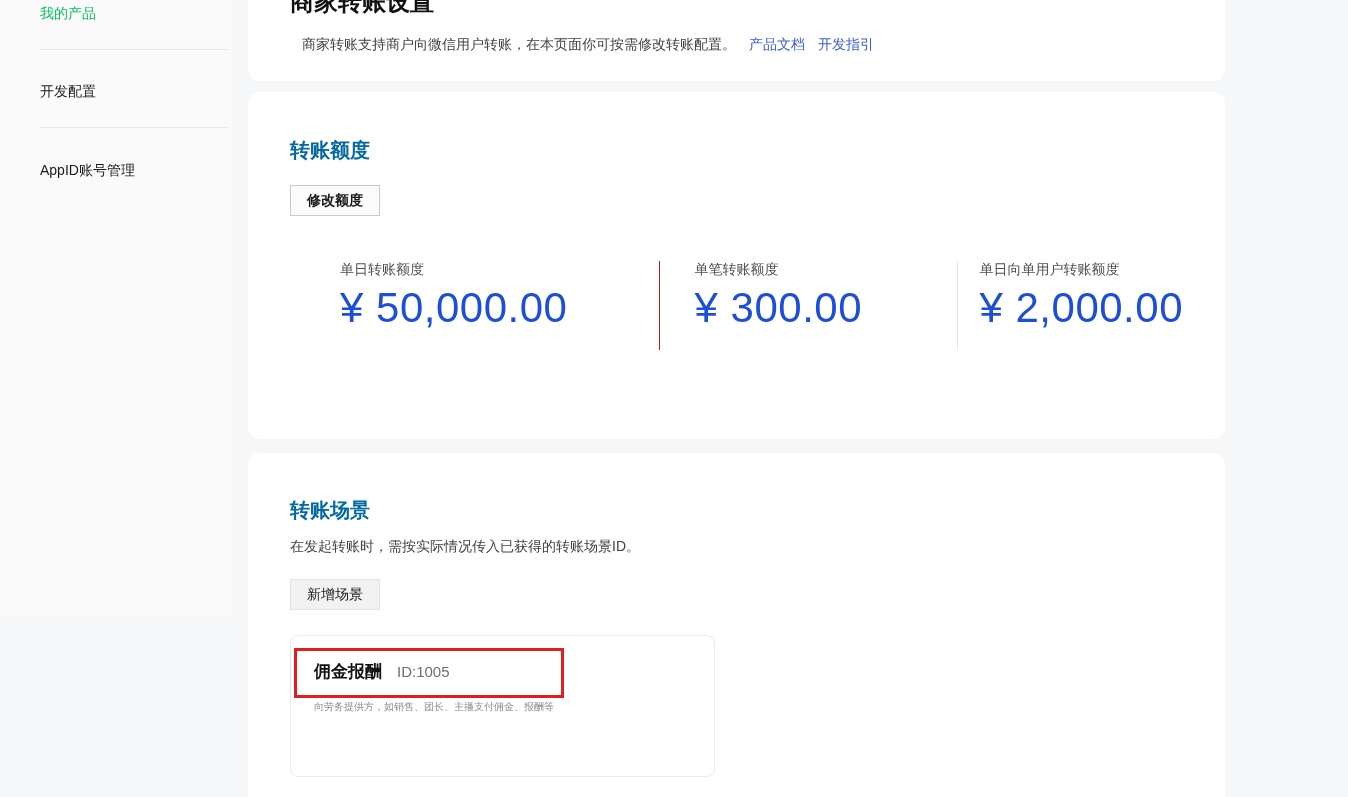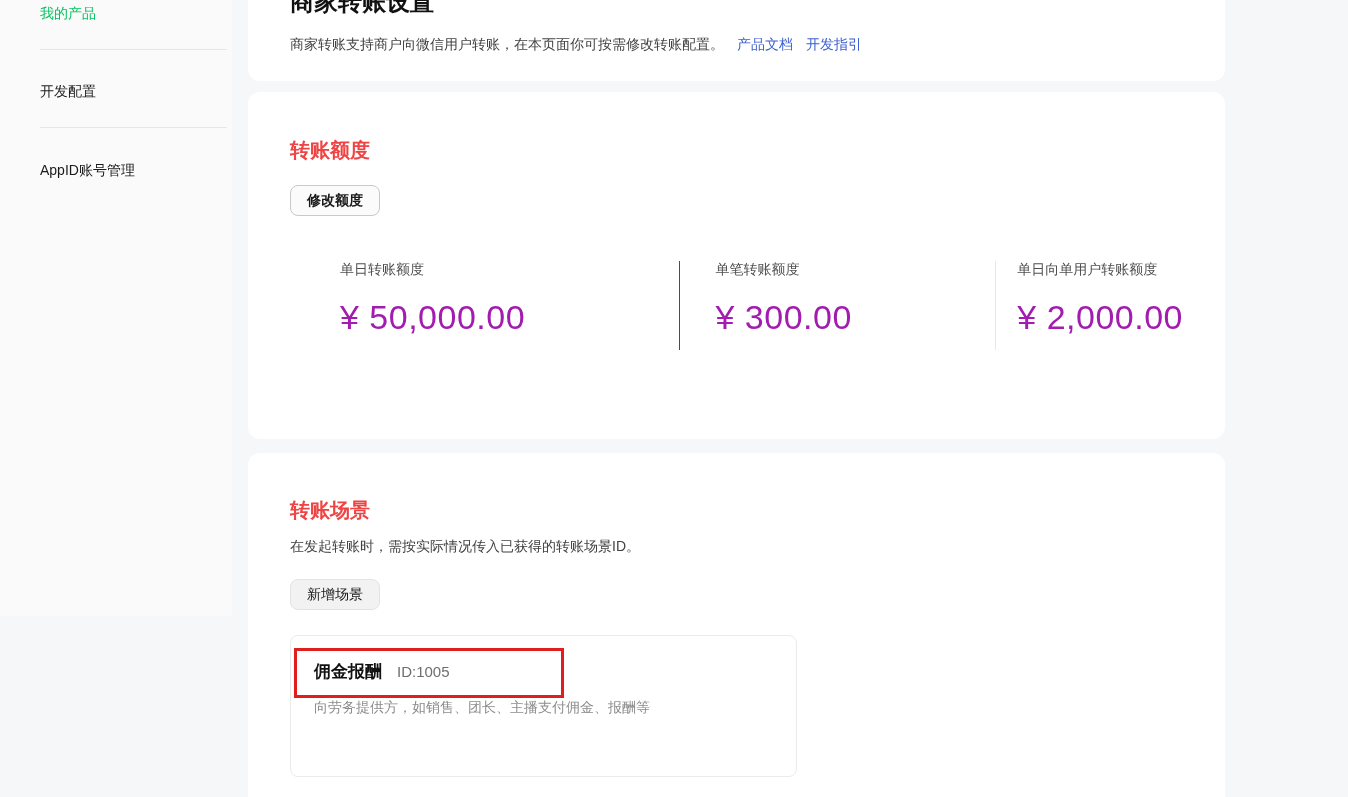--- a/index.html
+++ b/index.html
@@ -43,47 +43,48 @@
     padding: 30px 42px 27px 42px;
   }
   .page-title {
     font-size: 24px; line-height: 28px;
     font-weight: bold; color: #111;
   }
   .page-desc {
     margin-top: 18px;
     font-size: 14px; line-height: 20px;
     color: #424242;
+    margin-left: 12px;
   }
   .page-desc .doc-link {
     color: #3a5fd0; text-decoration: none; cursor: pointer;
     margin-left: 13px;
   }
   
   .card-quota {
     margin-top: 11px;
     height: 347px;
     padding: 46px 42px 0 42px;
   }
   .section-title {
     font-size: 20px; line-height: 24px;
-    font-weight: bold; color: #ef4444;
+    font-weight: bold; color: #0369a1;
   }
   .section-desc {
     margin-top: 14px;
     font-size: 14px; line-height: 20px;
     color: #424242;
   }
   .btn {
     display: inline-block;
     margin-top: 23px;
     padding: 0 16px;
     height: 31px; line-height: 29px;
     font-size: 14px;
-    border-radius: 8px;
+    border-radius: 0;
     cursor: pointer;
     color: #1a1a1a;
   }
   .btn-outline {
     background: #fbfbfb;
     border: 1px solid #c9c9c9;
     font-weight: bold;
   }
   .btn-gray {
     background: #f2f2f3;
@@ -99,57 +100,57 @@
     min-height: 89px;
     padding-bottom: 8px;
   }
   .quota-col.c1 { width: 378px; padding-left: 50px; }
   .quota-col.c2 { width: 302px; padding-left: 35px; border-left: 1px solid #b91c1c; }
   .quota-col.c3 { flex: 1; padding-left: 21px; border-left: 1px solid #e8e8e8; }
   .quota-label {
     font-size: 14px; line-height: 17px; color: #4f4f4f;
   }
   .quota-amount {
-    margin-top: 18px;
-    font-size: 34px; line-height: 42px;
-    color: #a21caf;
+    margin-top: 9px;
+    font-size: 42px; line-height: 42px;
+    color: #1d4ed8;
     letter-spacing: 0.5px;
     white-space: nowrap;
   }
   
   .card-scene {
     margin-top: 14px;
     height: 420px;
     padding: 45px 42px 0 42px;
   }
   .scene-tile {
     position: relative;
     margin-top: 25px;
-    width: 507px; height: 142px;
+    width: 425px; height: 142px;
     background: #ffffff;
     border: 1px solid #ebebeb;
     border-radius: 8px;
     padding: 25px 24px 0 23px;
     cursor: pointer;
   }
   .scene-tile-head {
     display: flex; align-items: baseline;
   }
   .scene-name {
     font-size: 17px; line-height: 22px;
     font-weight: bold; color: #111;
   }
   .scene-id {
     margin-left: 15px;
     font-size: 15px; line-height: 20px;
     color: #6e6e6e;
   }
   .scene-desc {
     margin-top: 12px;
-    font-size: 14px; line-height: 24px;
+    font-size: 10px; line-height: 24px;
     color: #8c8c8c;
     width: 378px;
   }
   .annotation-rect {
     position: absolute;
     left: 3px; top: 12px;
     width: 270px; height: 50px;
     border: 3px solid #e01e1e;
     pointer-events: none;
   }

